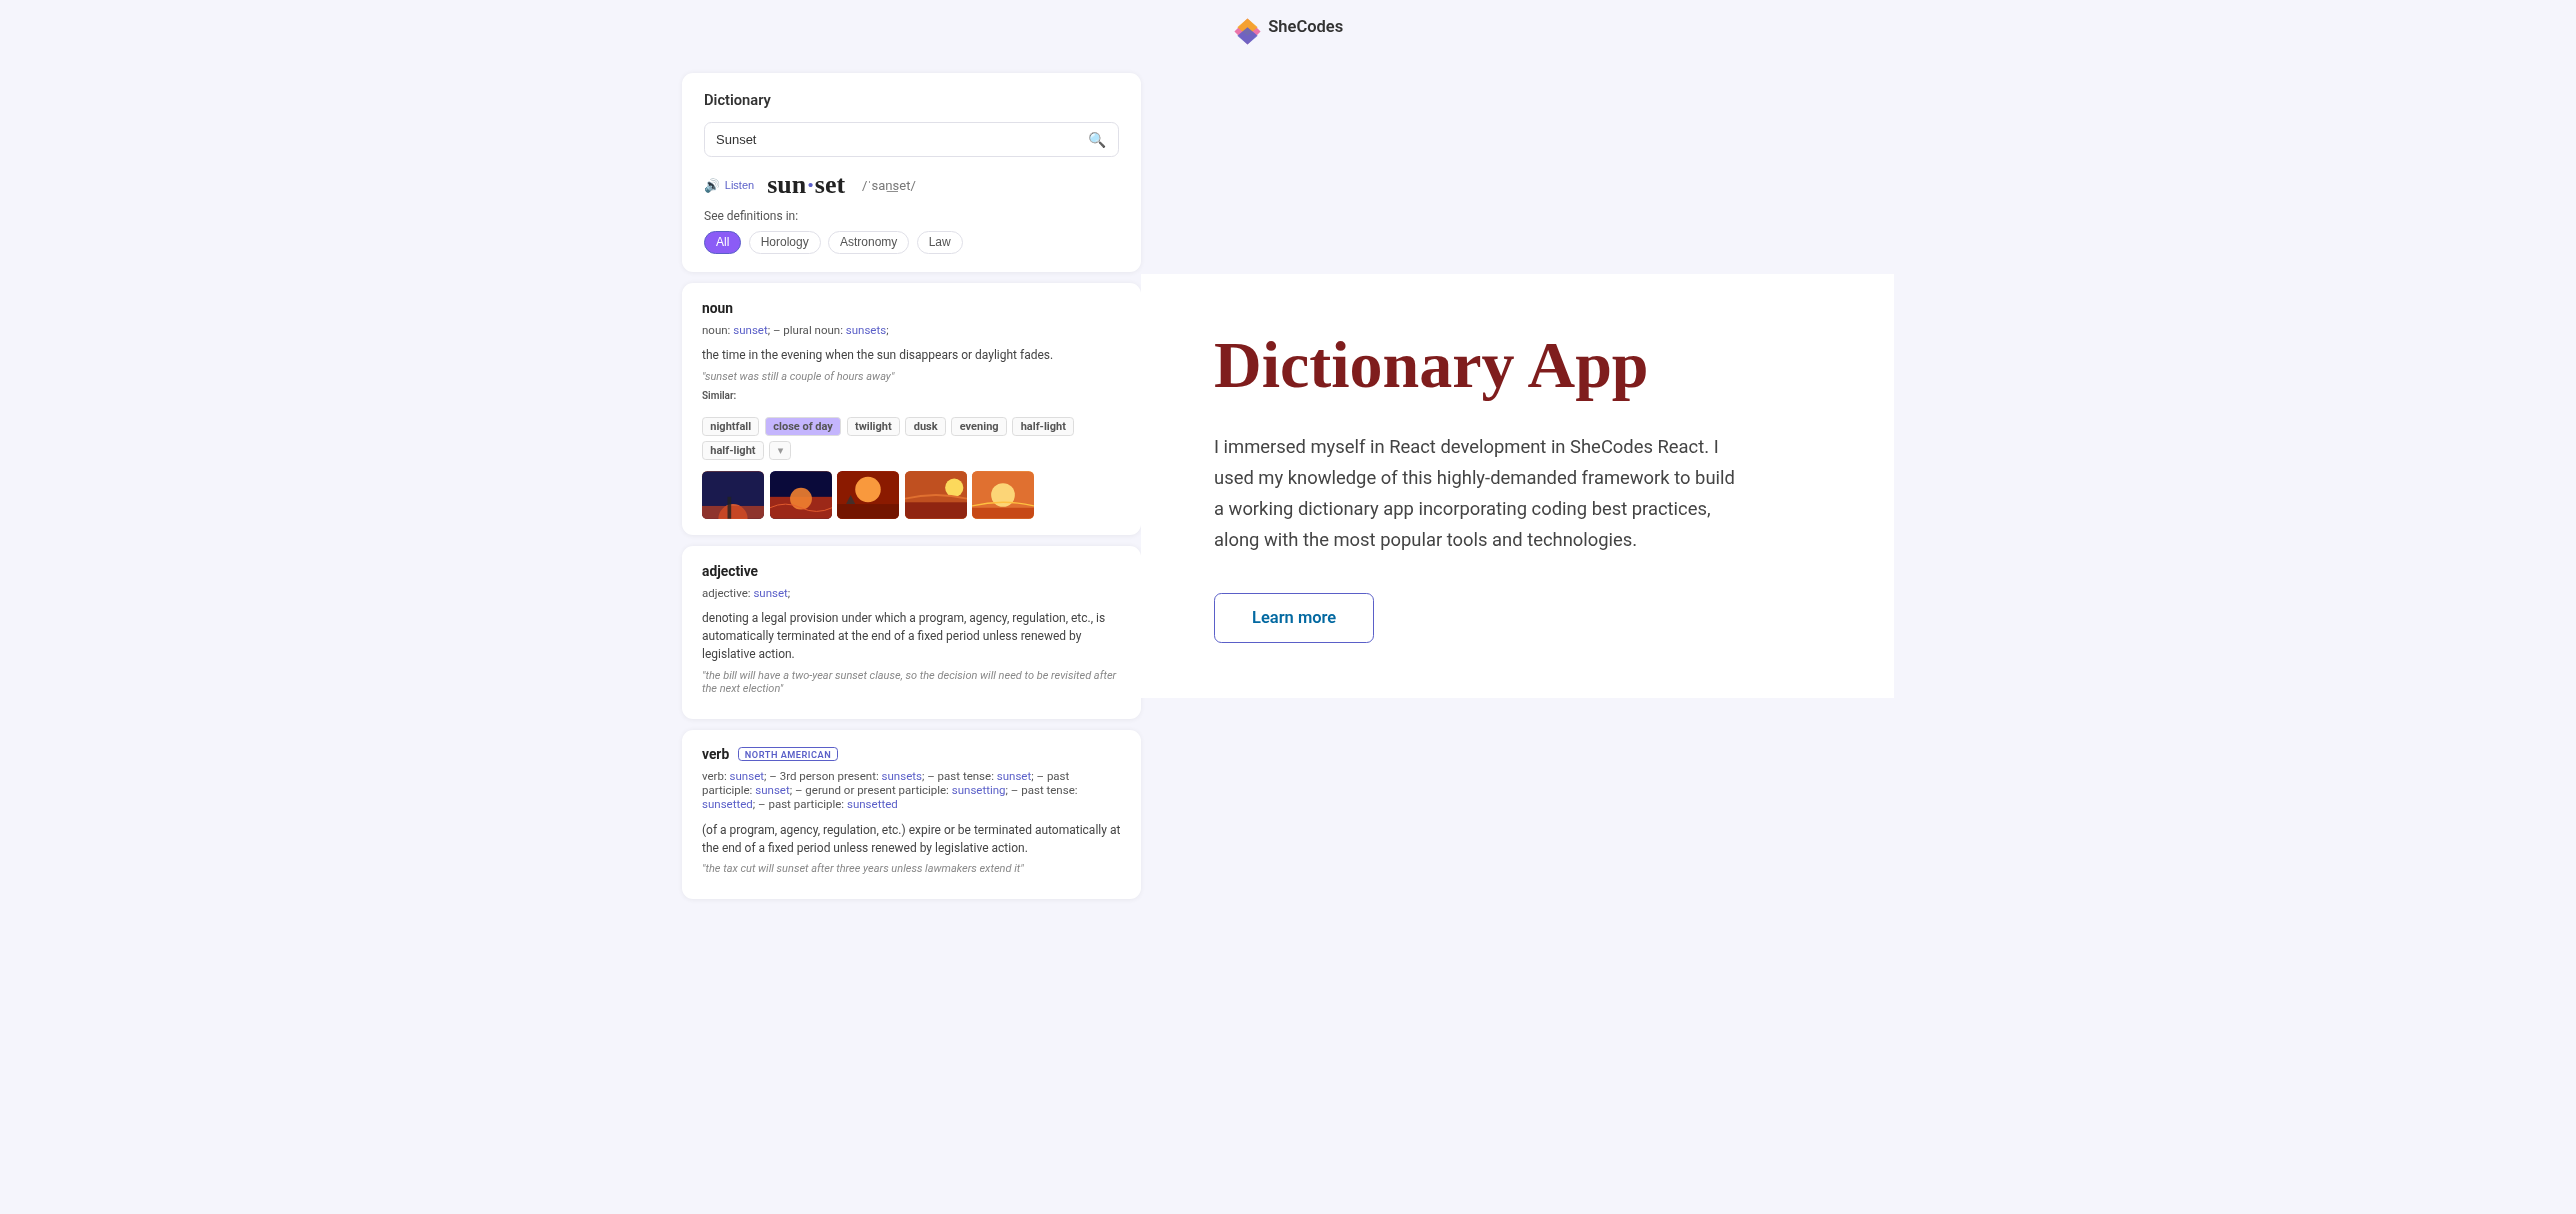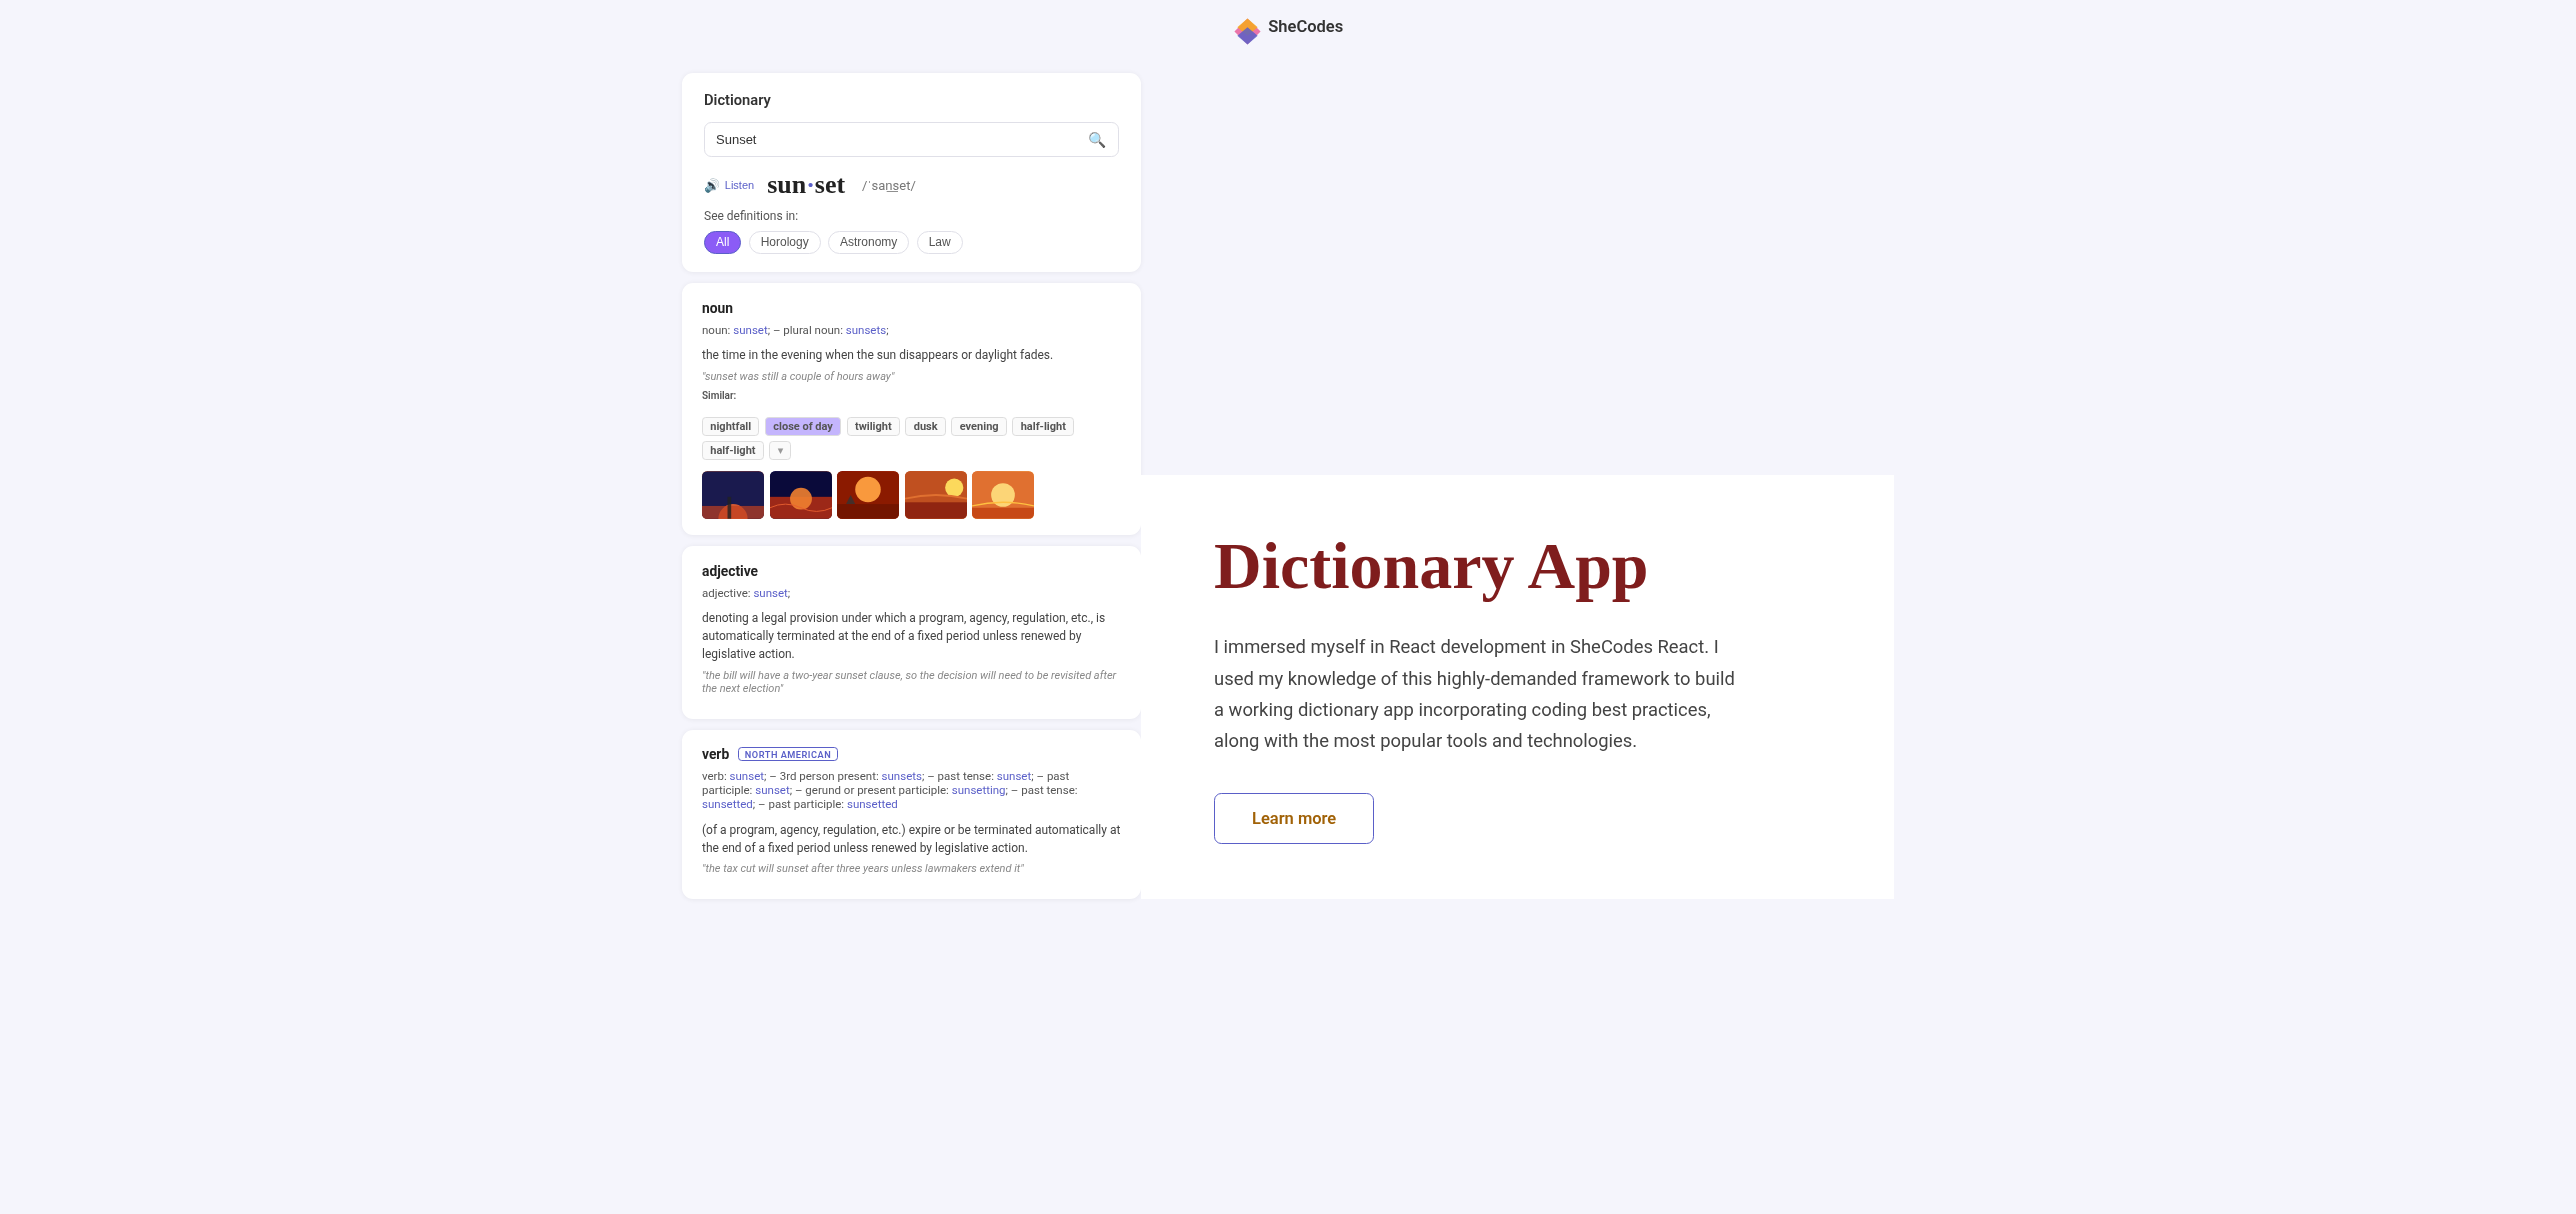--- a/index.html
+++ b/index.html
@@ -32,21 +32,21 @@
       font-size: 16.5px;
       font-weight: 600;
       color: #333;
     }
     .main-layout {
       display: flex;
       width: 100%;
       max-width: 1286px;
       gap: 0;
       padding: 18.4px 37px;
-      align-items: flex-end;
+      align-items: center;
     }
     .left-panel {
       width: 459px;
       flex-shrink: 0;
       display: flex;
       flex-direction: column;
       gap: 11px;
     }
     .right-panel {
       flex: 1;
@@ -268,21 +268,21 @@
       color: #444;
       line-height: 1.7;
       margin-bottom: 37px;
       max-width: 533px;
     }
     .learn-more-btn {
       display: inline-block;
       padding: 14.7px 37px;
       border: 1.8px solid #5a5fc8;
       border-radius: 7.3px;
-      color: #a16207;
+      color: #0369a1;
       font-size: 16.5px;
       font-weight: 600;
       cursor: pointer;
       background: #fff;
       text-decoration: none;
       width: fit-content;
     }
     .adjective-def a { color: #5a5fc8; text-decoration: none; }
     .verb-def a { color: #5a5fc8; text-decoration: none; }
   </style>

